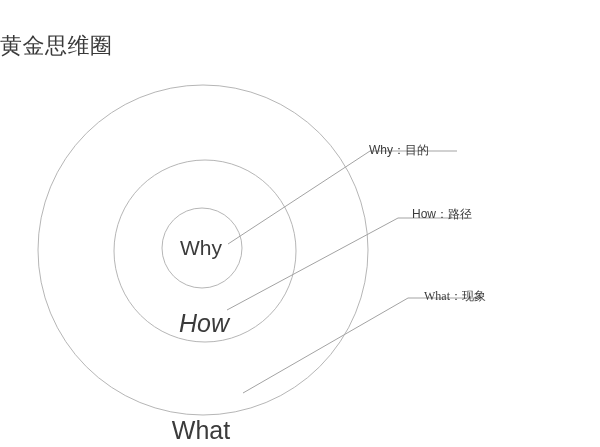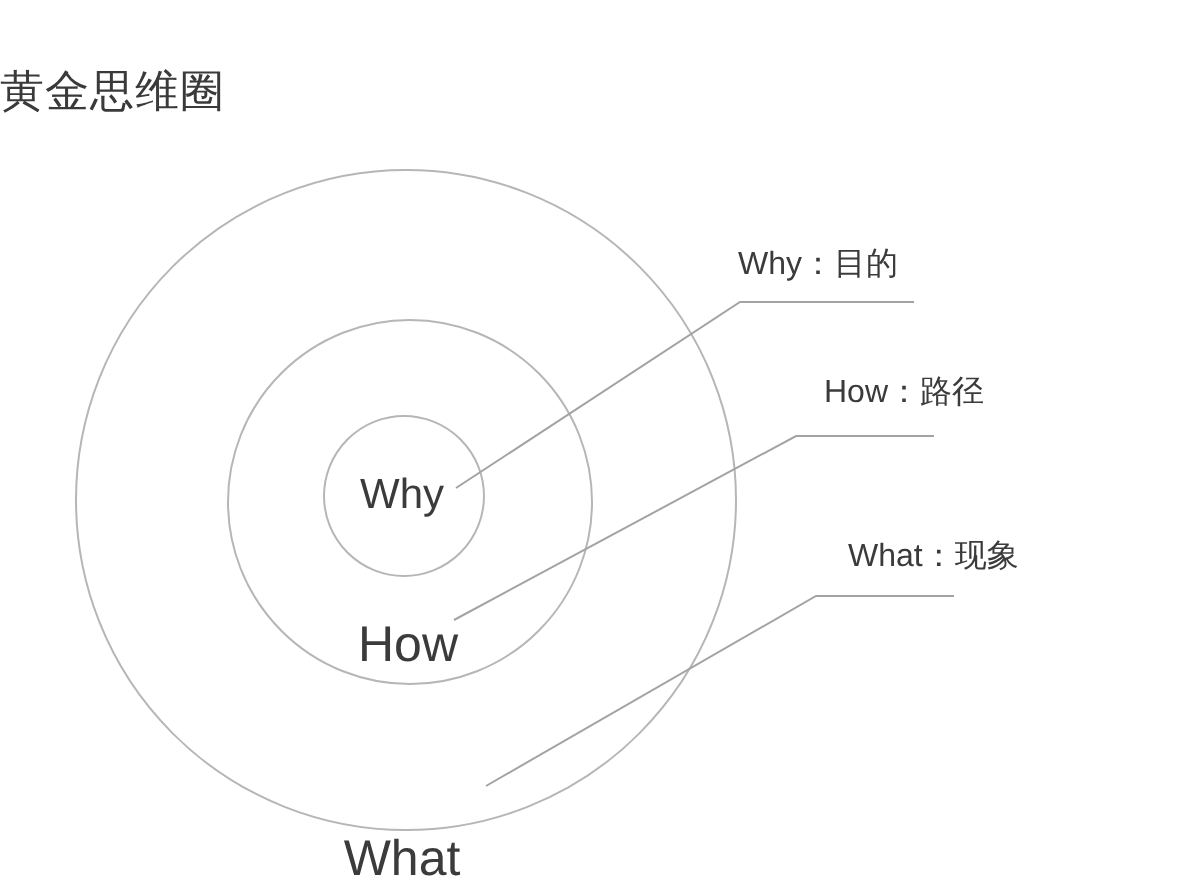--- a/index.html
+++ b/index.html
@@ -33,31 +33,32 @@
     color: #3a3a3a;
     letter-spacing: 0.5px;
   }
   .ring-label {
     position: absolute;
     transform: translate(-50%, -50%);
     white-space: nowrap;
     color: #3b3b3b;
   }
   .ring-label.why  { left: 201px; top: 248px; font-size: 21px; text-align: right; }
-  .ring-label.how  { left: 204px; top: 323px; font-size: 25px; }
+  .ring-label.how  { left: 204px; top: 323px; font-size: 25px; font-style: italic; }
   .ring-label.what { left: 201px; top: 394px; font-size: 25px; margin-top: 36px; }
   .annotation {
     position: absolute;
     white-space: nowrap;
-    font-size: 16px;
+    font-size: 12px;
     color: #3b3b3b;
+    margin-top: 20px;
   }
   .annotation.why  { left: 369px; top: 122px; }
   .annotation.how  { left: 412px; top: 186px; }
-  .annotation.what { left: 424px; top: 268px; }
+  .annotation.what { left: 424px; top: 268px; font-family: Liberation Serif, serif; }
 </style>
 </head>
 <body>
 
 <div class="stage">
 
   <div class="title">黄金思维圈</div>
 
   <svg class="diagram" viewBox="0 0 600 447">
     <circle cx="203" cy="250" r="165" fill="none" stroke-width="1" stroke="#b6b6b6"></circle>

